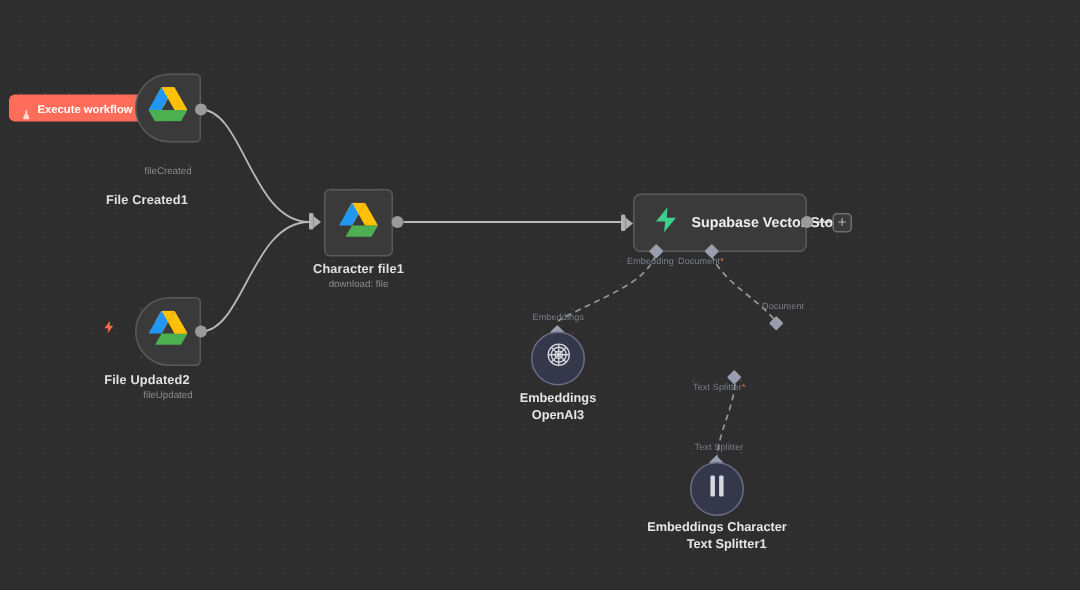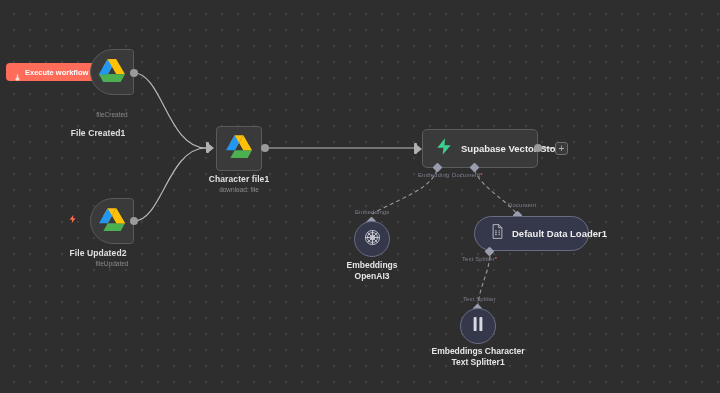--- a/index.html
+++ b/index.html
@@ -301,39 +301,29 @@
         <circle cx="12" cy="12" r="8.9"></circle>
         <path d="M12 3.1v17.8M3.1 12h17.8M5.7 5.7l12.6 12.6M18.3 5.7 5.7 18.3"></path>
       </svg>
     </span>
   </div>
   <div class="circle-caption" style="left:322px; top:260px; width:100px;">Embeddings</div>
   <div class="circle-caption" style="left:322px; top:271px; width:100px;">OpenAI3</div>
 
   <div class="conn-label" style="left:508px; top:202px;">Document</div>
   <div class="port-diamond" style="left:514px; top:212px;"></div>
-  <div class="pill-node" style="left:474px; top:216px; width:115px; height:35px;">
-    <span>
-      <svg width="13" height="15" viewBox="0 0 20 24" fill="none" stroke="#d2d2da" stroke-width="1.3">
-        <path d="M3 1h9l5 5v17H3z"></path>
-        <path d="M12 1v5h5"></path>
-        <path d="M6 11h3M6 14h3M6 17h3M11.5 11h2.5M11.5 14h2.5M11.5 17h2.5"></path>
-      </svg>
-    </span>
-    <span class="pill-label">Default Data Loader1</span>
-  </div>
   <div class="port-diamond" style="left:486px; top:248px;"></div>
   <div class="conn-label" style="left:462px; top:256px;">Text Splitter<span class="req-star">*</span></div>
 
   <div class="conn-label" style="left:463px; top:296px;">Text Splitter</div>
   <div class="port-diamond" style="left:474px; top:305px;"></div>
   <div class="circle-node" style="left:460px; top:308px; width:36px; height:36px;">
     <span>
       <svg width="14" height="16" viewBox="0 0 16 18">
         <rect x="3" y="1" width="3.4" height="16" rx="1" fill="#d8d8e0"></rect>
         <rect x="9.6" y="1" width="3.4" height="16" rx="1" fill="#d8d8e0"></rect>
       </svg>
     </span>
   </div>
   <div class="circle-caption" style="left:428px; top:346px; width:100px;">Embeddings Character</div>
-  <div class="circle-caption" style="left:428px; top:357px; width:100px;">Text Splitter1</div>
+  <div class="circle-caption" style="left:411px; top:357px; width:100px;text-align:right;">Text Splitter1</div>
 
 </div>
 
 </body></html>

